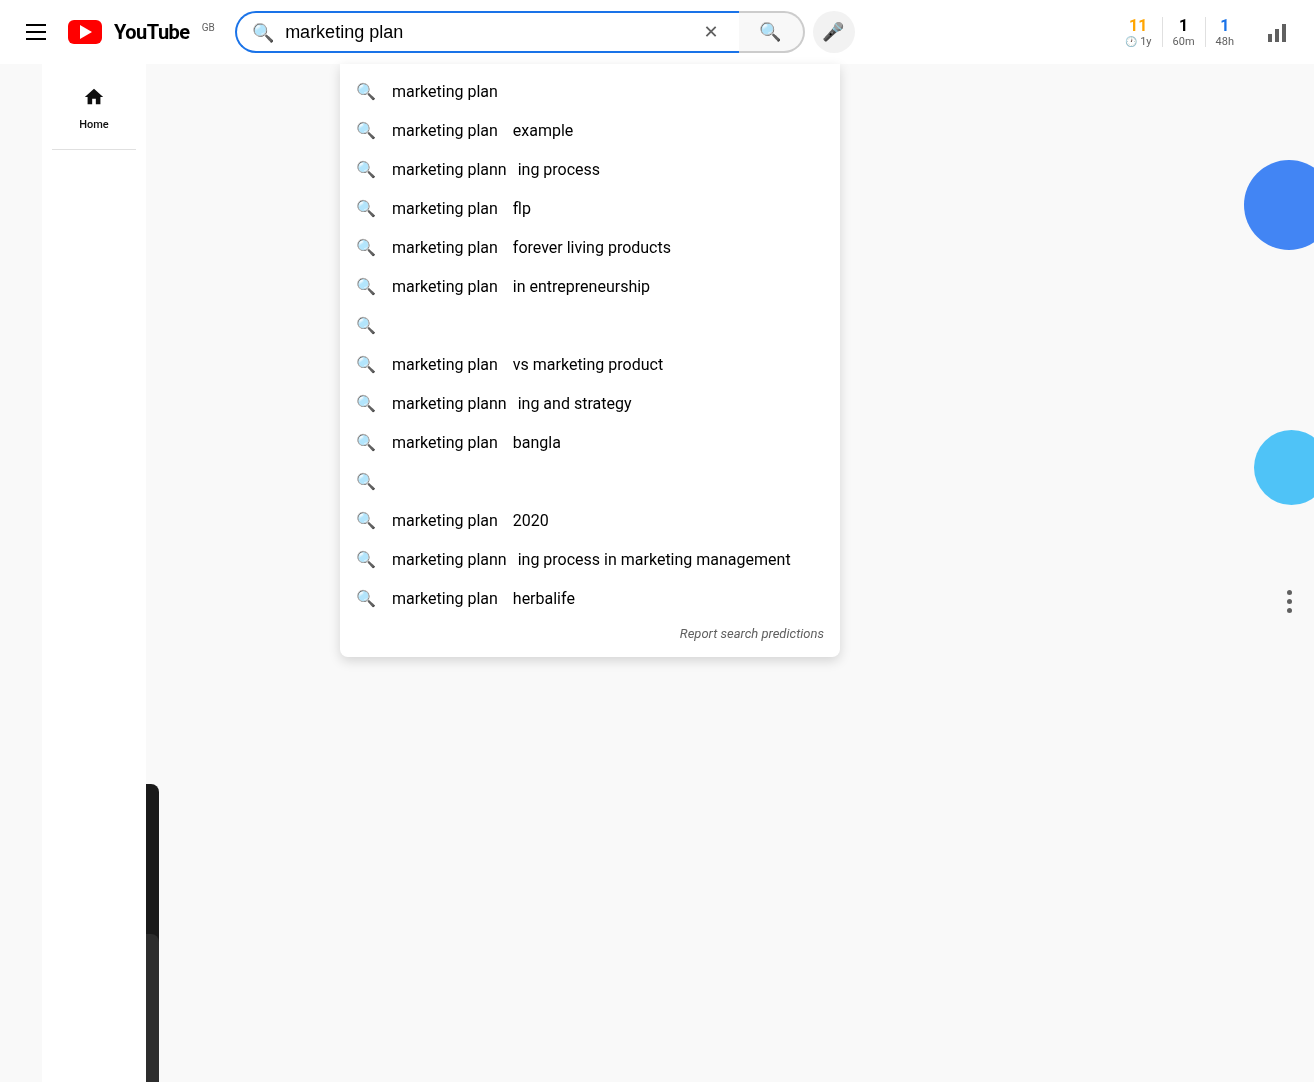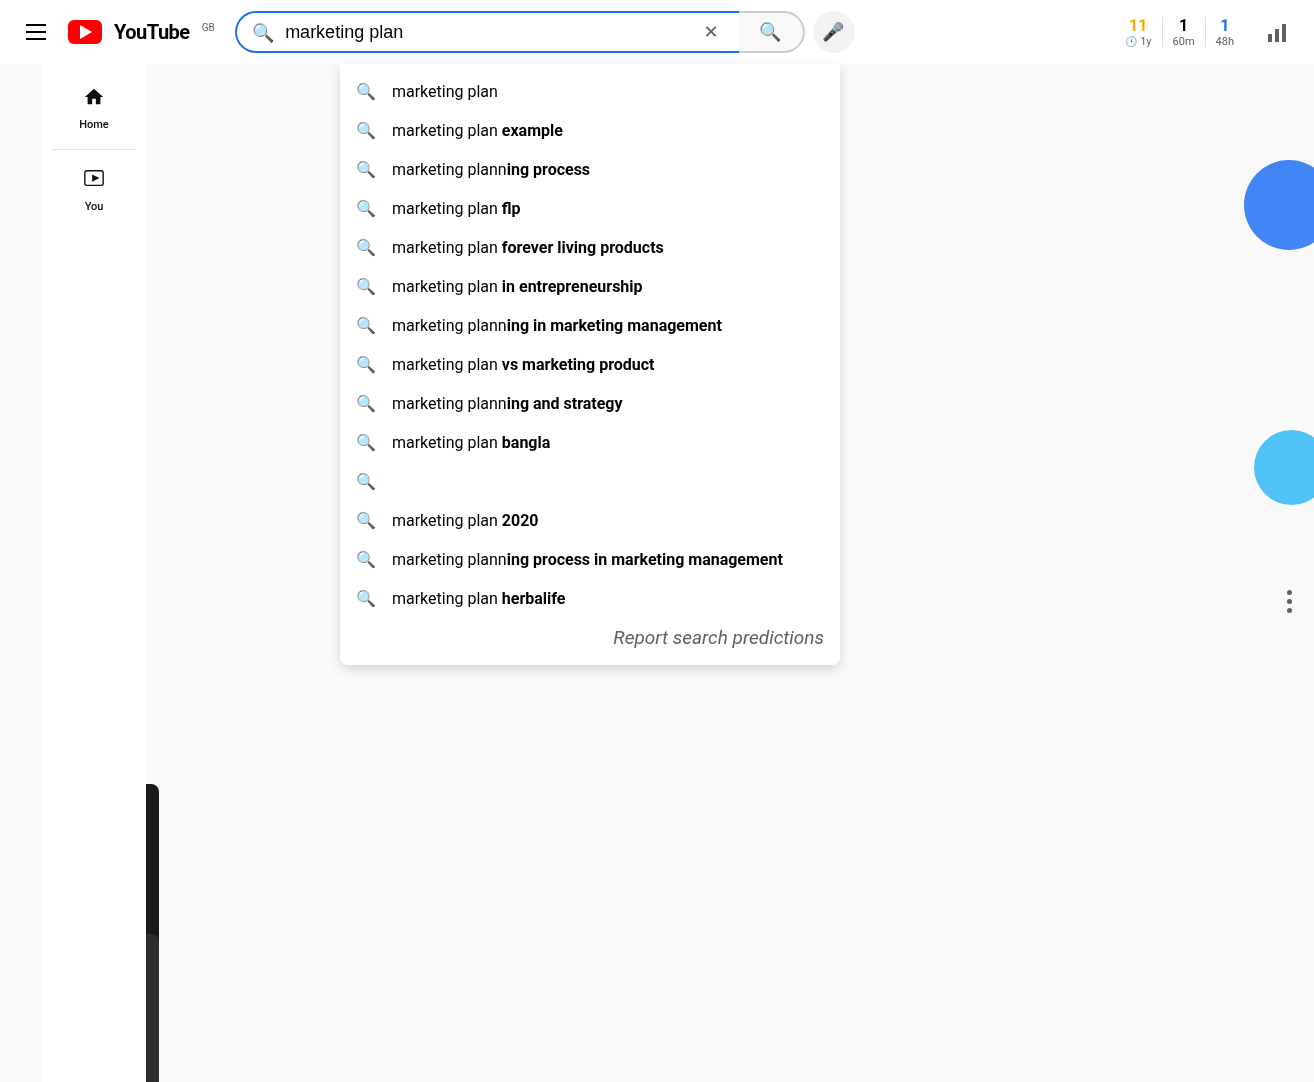--- a/index.html
+++ b/index.html
@@ -263,27 +263,27 @@
     }
     .suggestion-search-icon {
       color: #909090;
       font-size: 16px;
       flex-shrink: 0;
     }
     .suggestion-text {
       font-size: 16px;
       color: #000;
     }
-    .suggestion-text .bold { font-weight: 700; }
+    .suggestion-text .bold { font-weight: 400; margin-left: 11px; }
 
     .report-link {
       display: flex;
       justify-content: flex-end;
       padding: 8px 16px;
-      font-size: 19px;
+      font-size: 13px;
       color: #606060;
       font-style: italic;
       cursor: pointer;
     }
   </style>
 </head>
 <body>
 
 <header class="header">
   <button class="menu-btn">
@@ -348,29 +348,20 @@
         <path d="M10 20v-6h4v6h5v-8h3L12 3 2 12h3v8z" fill="#0f0f0f"></path>
       </svg>
     </span>
     <span class="sidebar-label">Home</span>
   </div>
 
 
 
   <div class="sidebar-divider"></div>
 
-  <div class="sidebar-item">
-    <span class="sidebar-icon">
-      <svg width="22" height="22" viewBox="0 0 24 24" fill="none">
-        <rect x="2" y="3" width="20" height="16" rx="2" stroke="#0f0f0f" stroke-width="1.5" fill="none"></rect>
-        <polygon points="10,7 18,11 10,15" fill="#0f0f0f"></polygon>
-      </svg>
-    </span>
-    <span class="sidebar-label">You</span>
-  </div>
 </nav>
 
 <main class="main">
 
   <div style="position:absolute; top:640px; left:0; font-size:26px; font-weight:700; color:#0f0f0f;">H</div>
 
   <div style="position:absolute; top:720px; left:0; width:55px; height:220px; background:#1a1a1a; border-radius:8px;"></div>
   <div style="position:absolute; top:870px; left:0; width:55px; height:180px; background:#2d2d2d; border-radius:8px;"></div>
 </main>
 
@@ -395,21 +386,20 @@
       <div class="suggestion-item">
         <span class="suggestion-search-icon">🔍</span>
         <span class="suggestion-text">marketing plan <span class="bold">forever living products</span></span>
       </div>
       <div class="suggestion-item">
         <span class="suggestion-search-icon">🔍</span>
         <span class="suggestion-text">marketing plan <span class="bold">in entrepreneurship</span></span>
       </div>
       <div class="suggestion-item">
         <span class="suggestion-search-icon">🔍</span>
-        <span class="suggestion-text">marketing plann<span class="bold">ing in marketing management</span></span>
       </div>
       <div class="suggestion-item">
         <span class="suggestion-search-icon">🔍</span>
         <span class="suggestion-text">marketing plan <span class="bold">vs marketing product</span></span>
       </div>
       <div class="suggestion-item">
         <span class="suggestion-search-icon">🔍</span>
         <span class="suggestion-text">marketing plann<span class="bold">ing and strategy</span></span>
       </div>
       <div class="suggestion-item">

